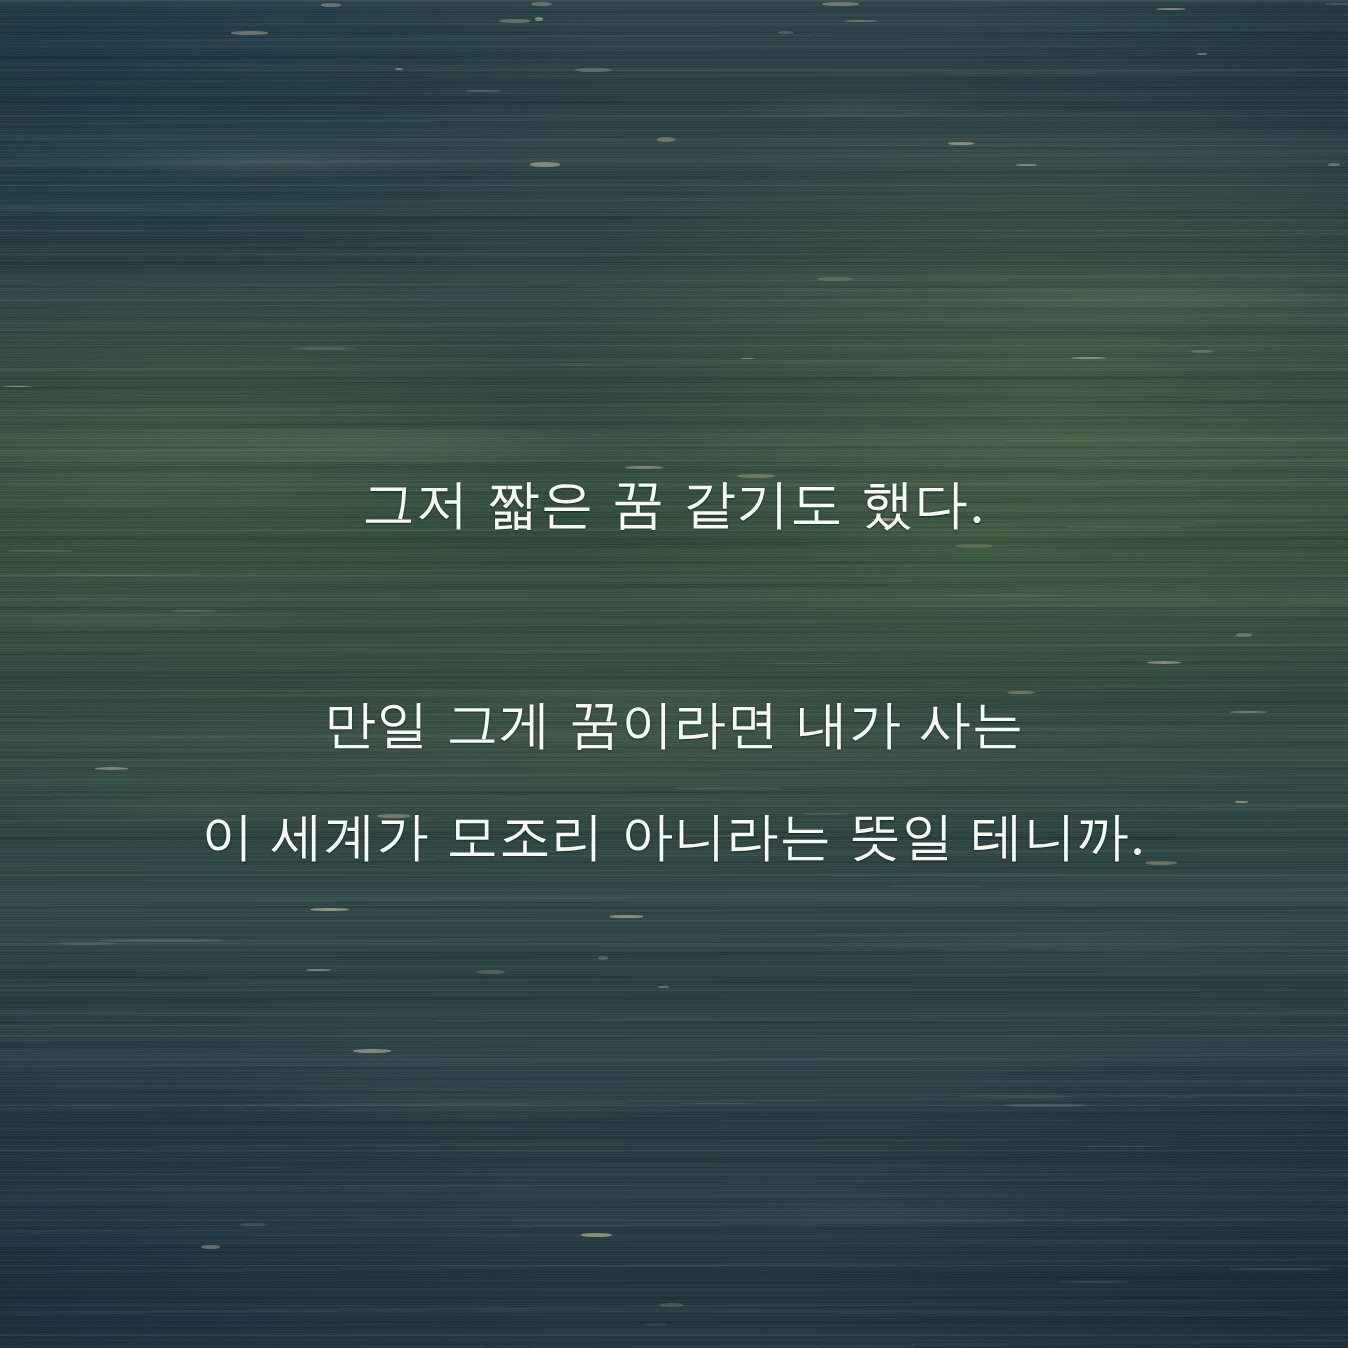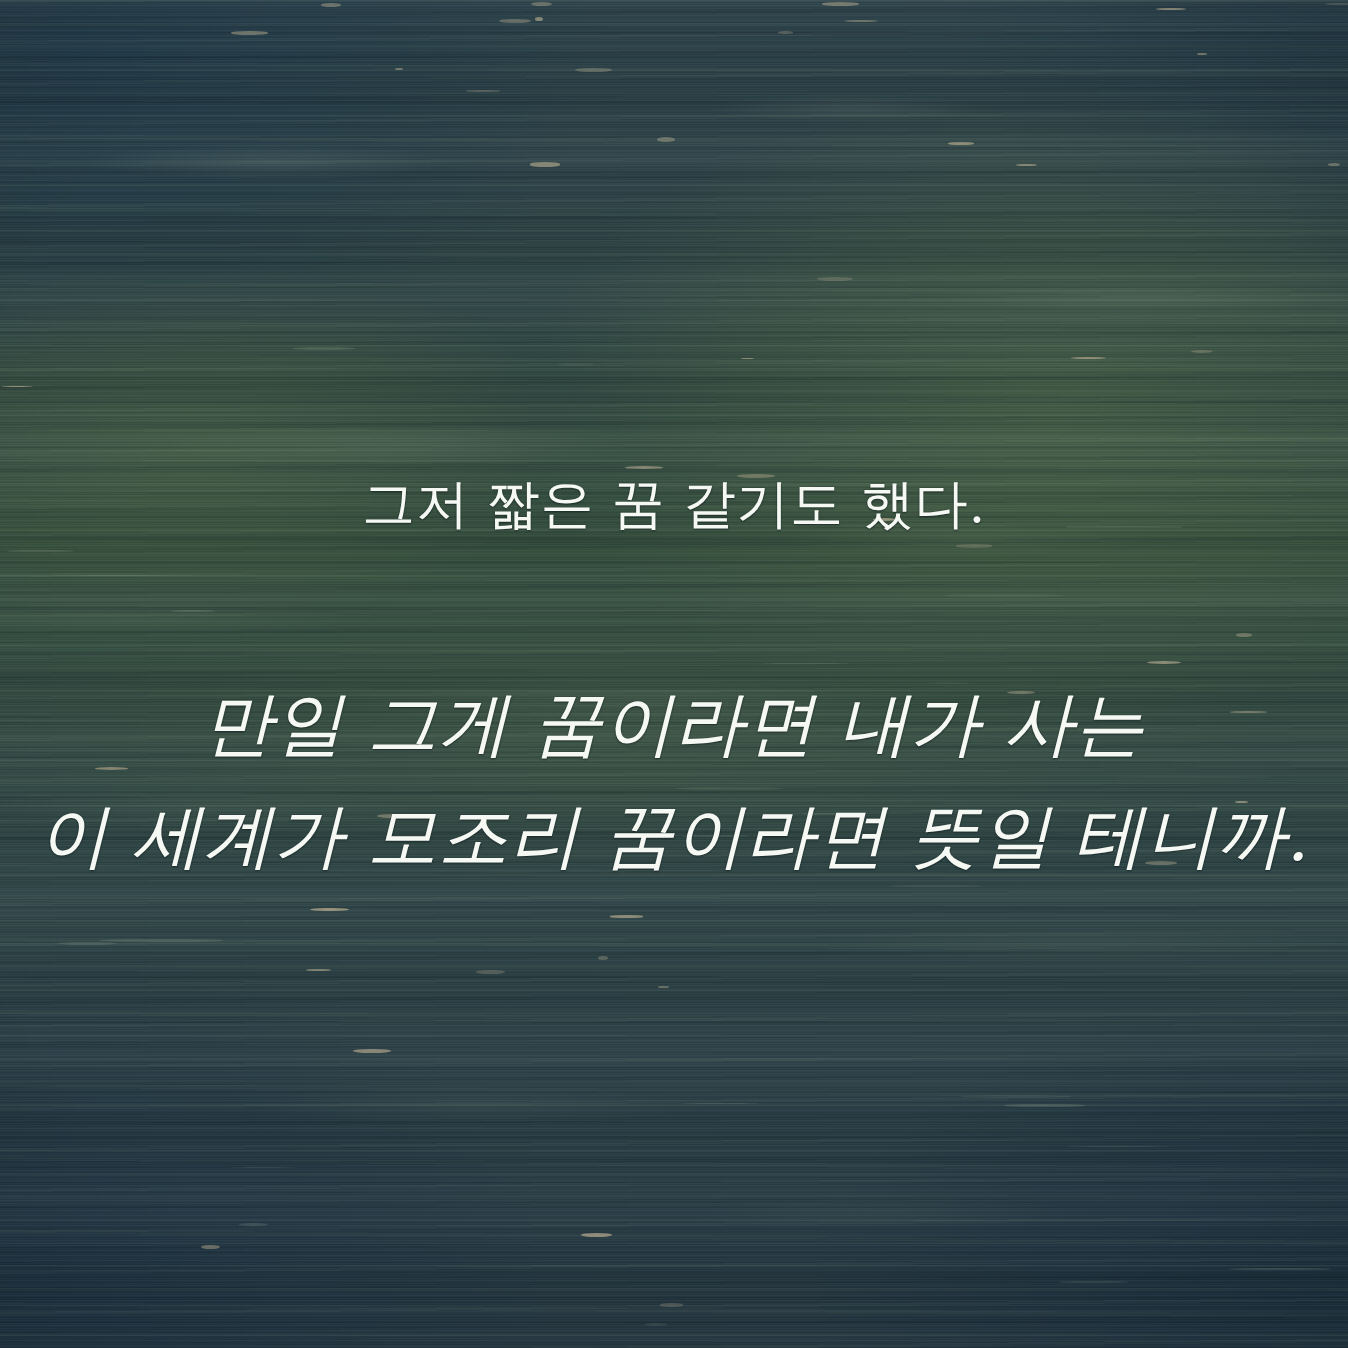--- a/index.html
+++ b/index.html
@@ -205,21 +205,21 @@
        0 1px 2px rgba(8,20,24,0.55),
        0 0 1px rgba(8,20,24,0.40);
     -webkit-font-smoothing: antialiased;
   }
 
   #block-top    { margin-bottom: 0; }
   #block-top .line    { font-size: 53px; line-height: 96px; }
 
   #block-spacer { height: 116px; }
 
-  #block-bottom .line { font-size: 70px; line-height: 112px; font-style: italic; }
+  #block-bottom .line { font-size: 52px; line-height: 112px; }
 
 </style>
 </head>
 <body>
 
 <div id="stage">
 
   <div class="bg-layer" id="bg-zones"></div>
   <div class="bg-layer" id="bg-bands"></div>
   <div class="bg-layer" id="bg-grain-mid"></div>
@@ -304,17 +304,17 @@
   <div id="quote">
 
     <div class="block" id="block-top">
       <span class="line">그저 짧은 꿈 같기도 했다.</span>
     </div>
 
     <div id="block-spacer"></div>
 
     <div class="block" id="block-bottom">
       <span class="line">만일 그게 꿈이라면 내가 사는</span>
-      <span class="line">이 세계가 모조리 꿈이라면 뜻일 테니까.</span>
+      <span class="line">이 세계가 모조리 아니라는 뜻일 테니까.</span>
     </div>
 
   </div>
 </div>
 
 </body></html>

